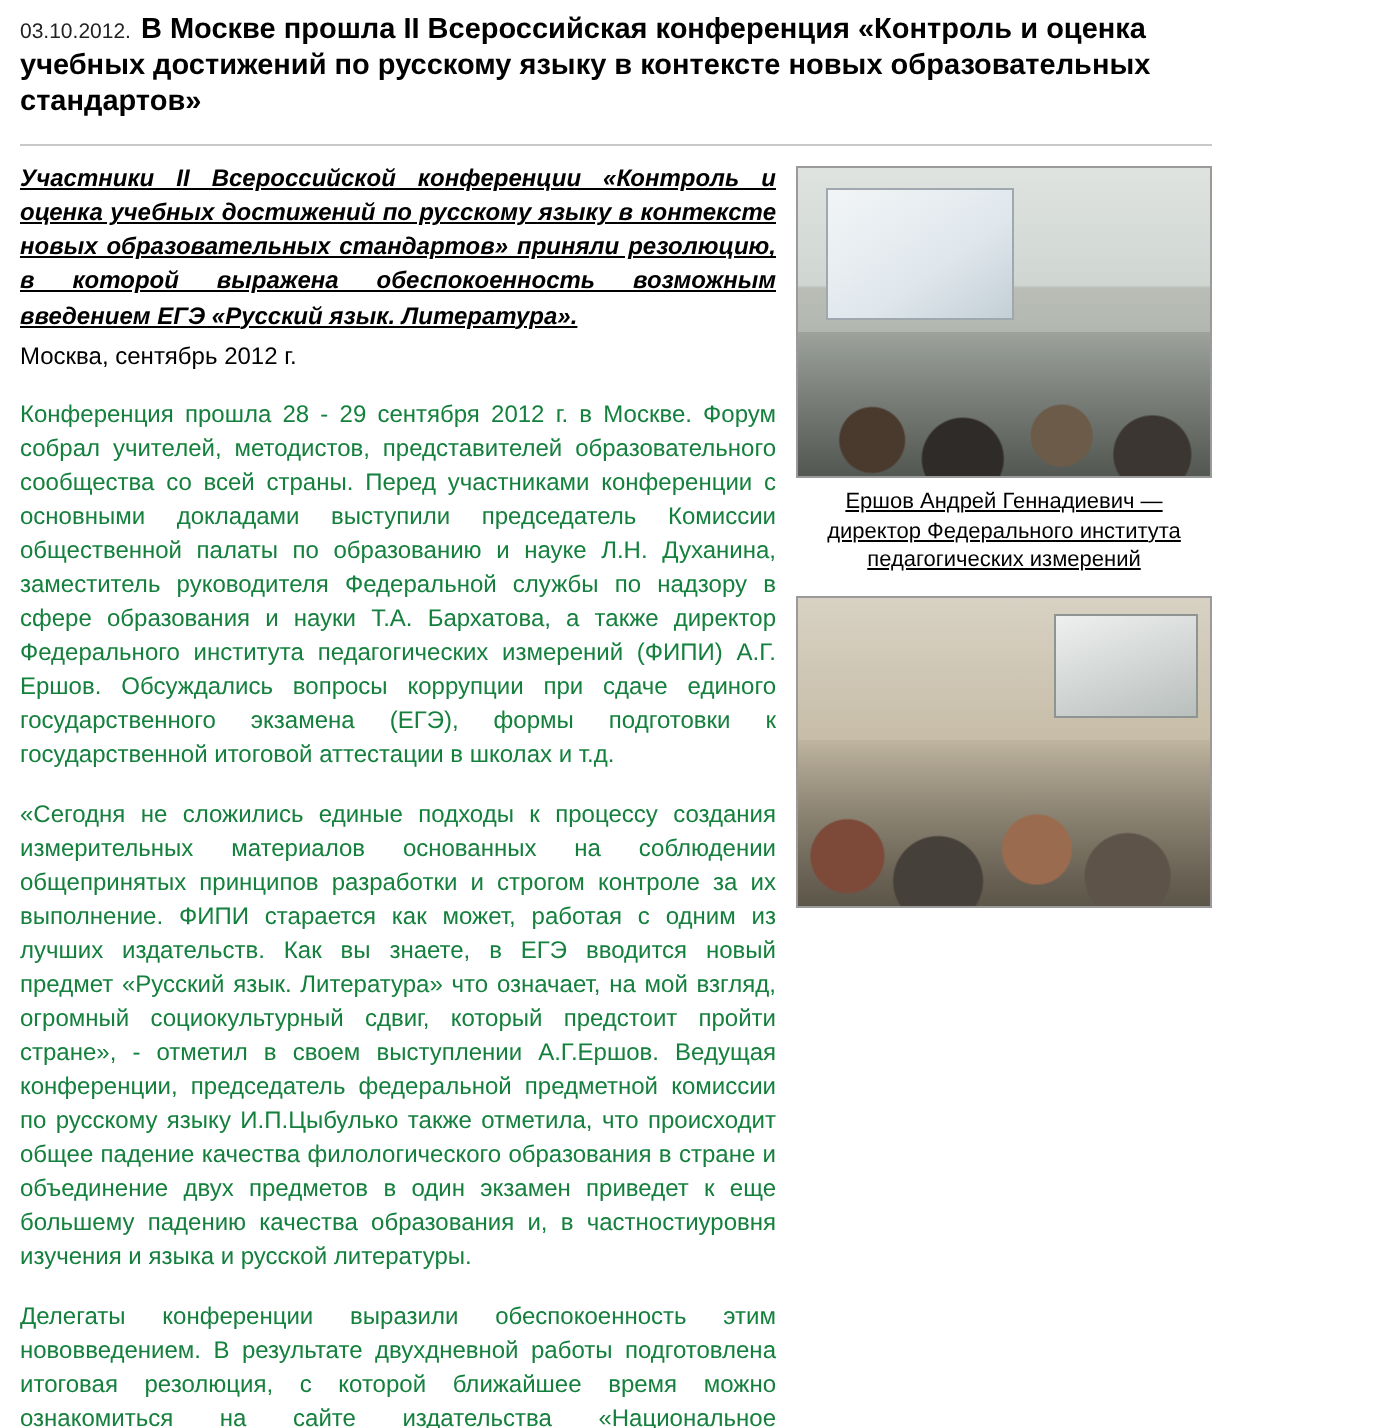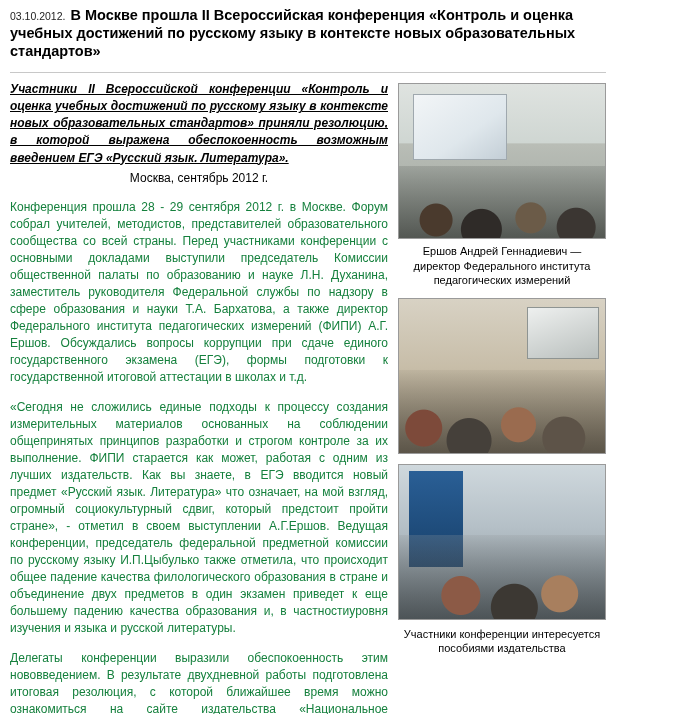--- a/index.html
+++ b/index.html
@@ -48,41 +48,41 @@
   }
   .left-col {
     width: 468px;
     padding-right: 10px;
     box-sizing: border-box;
   }
   .right-col {
     width: 212px;
     box-sizing: border-box;
     padding-top: 2px;
+    text-decoration: underline;
   }
   p.body-text {
     font-size: 12px;
     line-height: 1.42;
     text-align: justify;
     margin: 0 0 13px 0;
     color: #15803d;
   }
   p.lead {
     font-style: italic;
     font-weight: bold;
     font-size: 12px;
     line-height: 1.42;
     text-align: justify;
     margin: 0 0 4px 0;
     text-decoration: underline;
   }
   p.place-date {
     font-size: 12px;
     margin: 0 0 14px 0;
-    text-align: center;
   }
   .figure {
     margin-bottom: 10px;
     text-align: center;
   }
   .photo {
     width: 208px;
     height: 156px;
     display: block;
     border: 1px solid #9a9a9a;
@@ -198,21 +198,17 @@
 
       <div class="figure fig1">
         <div class="photo ph1"></div>
         <div class="caption">Ершов Андрей Геннадиевич — директор Федерального института педагогических измерений</div>
       </div>
 
       <div class="figure fig2">
         <div class="photo ph2"></div>
       </div>
 
-      <div class="figure fig3">
-        <div class="photo ph3"></div>
-        <div class="caption">Участники конференции интересуется пособиями издательства</div>
-      </div>
 
     </div>
 
   </div>
 </div>
 
 </body></html>

